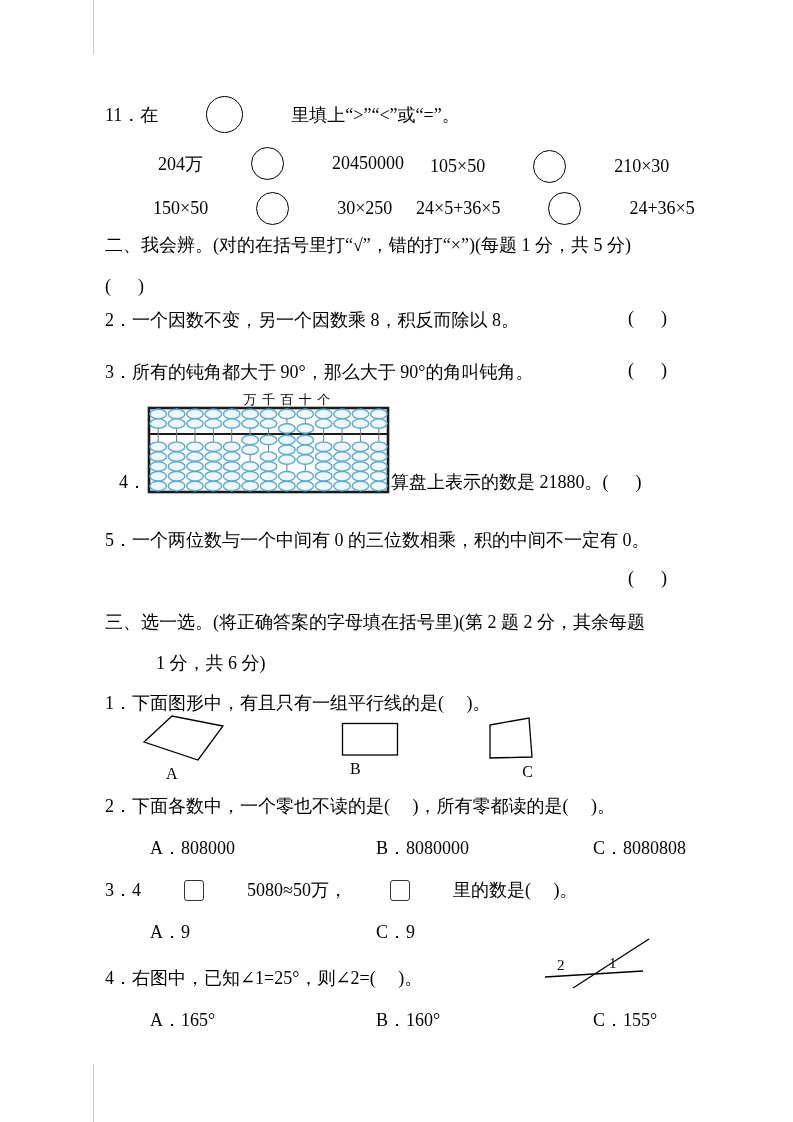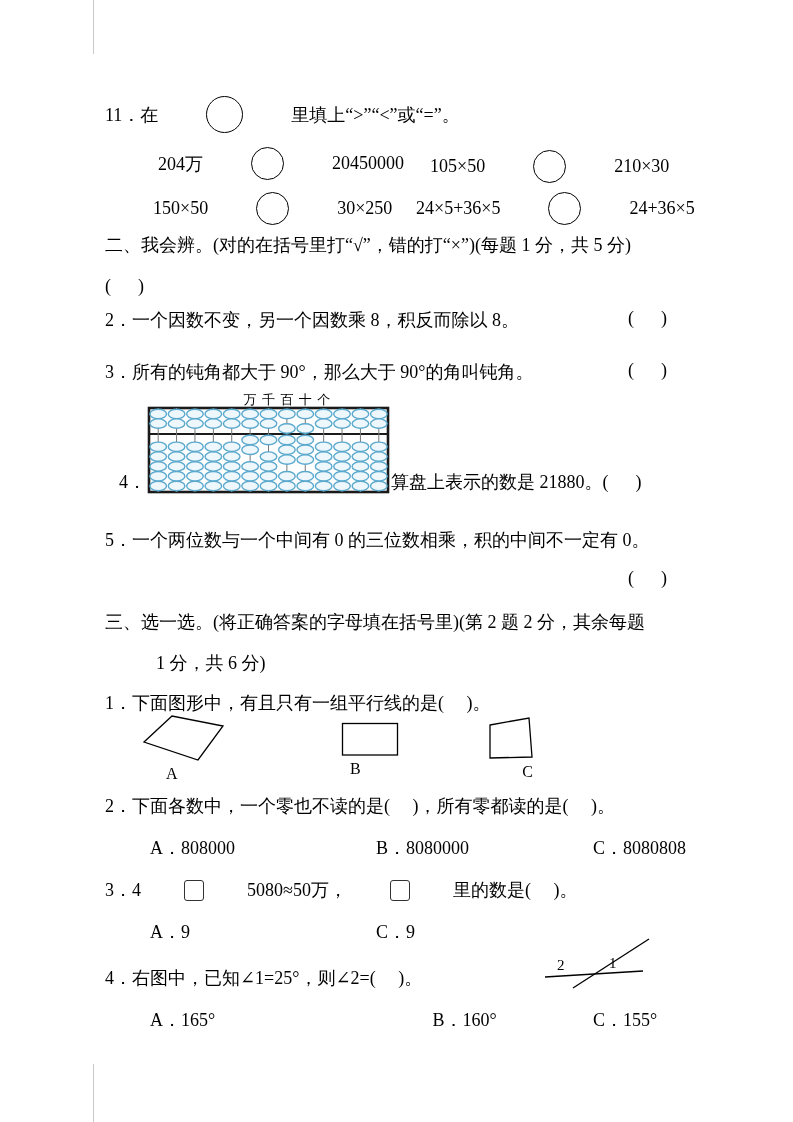--- a/index.html
+++ b/index.html
@@ -239,15 +239,15 @@
 <div class="abs" style="top:938px;left:543px;">
   <svg width="112" height="52" viewBox="0 0 112 52">
     <line x1="2" y1="39" x2="100" y2="33" stroke="#000" stroke-width="1.3"></line>
     <line x1="30" y1="50" x2="106" y2="1" stroke="#000" stroke-width="1.3"></line>
     <text x="14" y="32" font-size="15">2</text>
     <text x="66" y="30" font-size="15">1</text>
   </svg>
 </div>
 <div class="abs row" style="top:1008px;left:150px;">
   <span style="width:186px;">A．165°</span>
-  <span style="width:177px;text-align:center;">B．160°</span>
+  <span style="width:177px;">B．160°</span>
   <span>C．155°</span>
 </div>
 
 </body></html>

